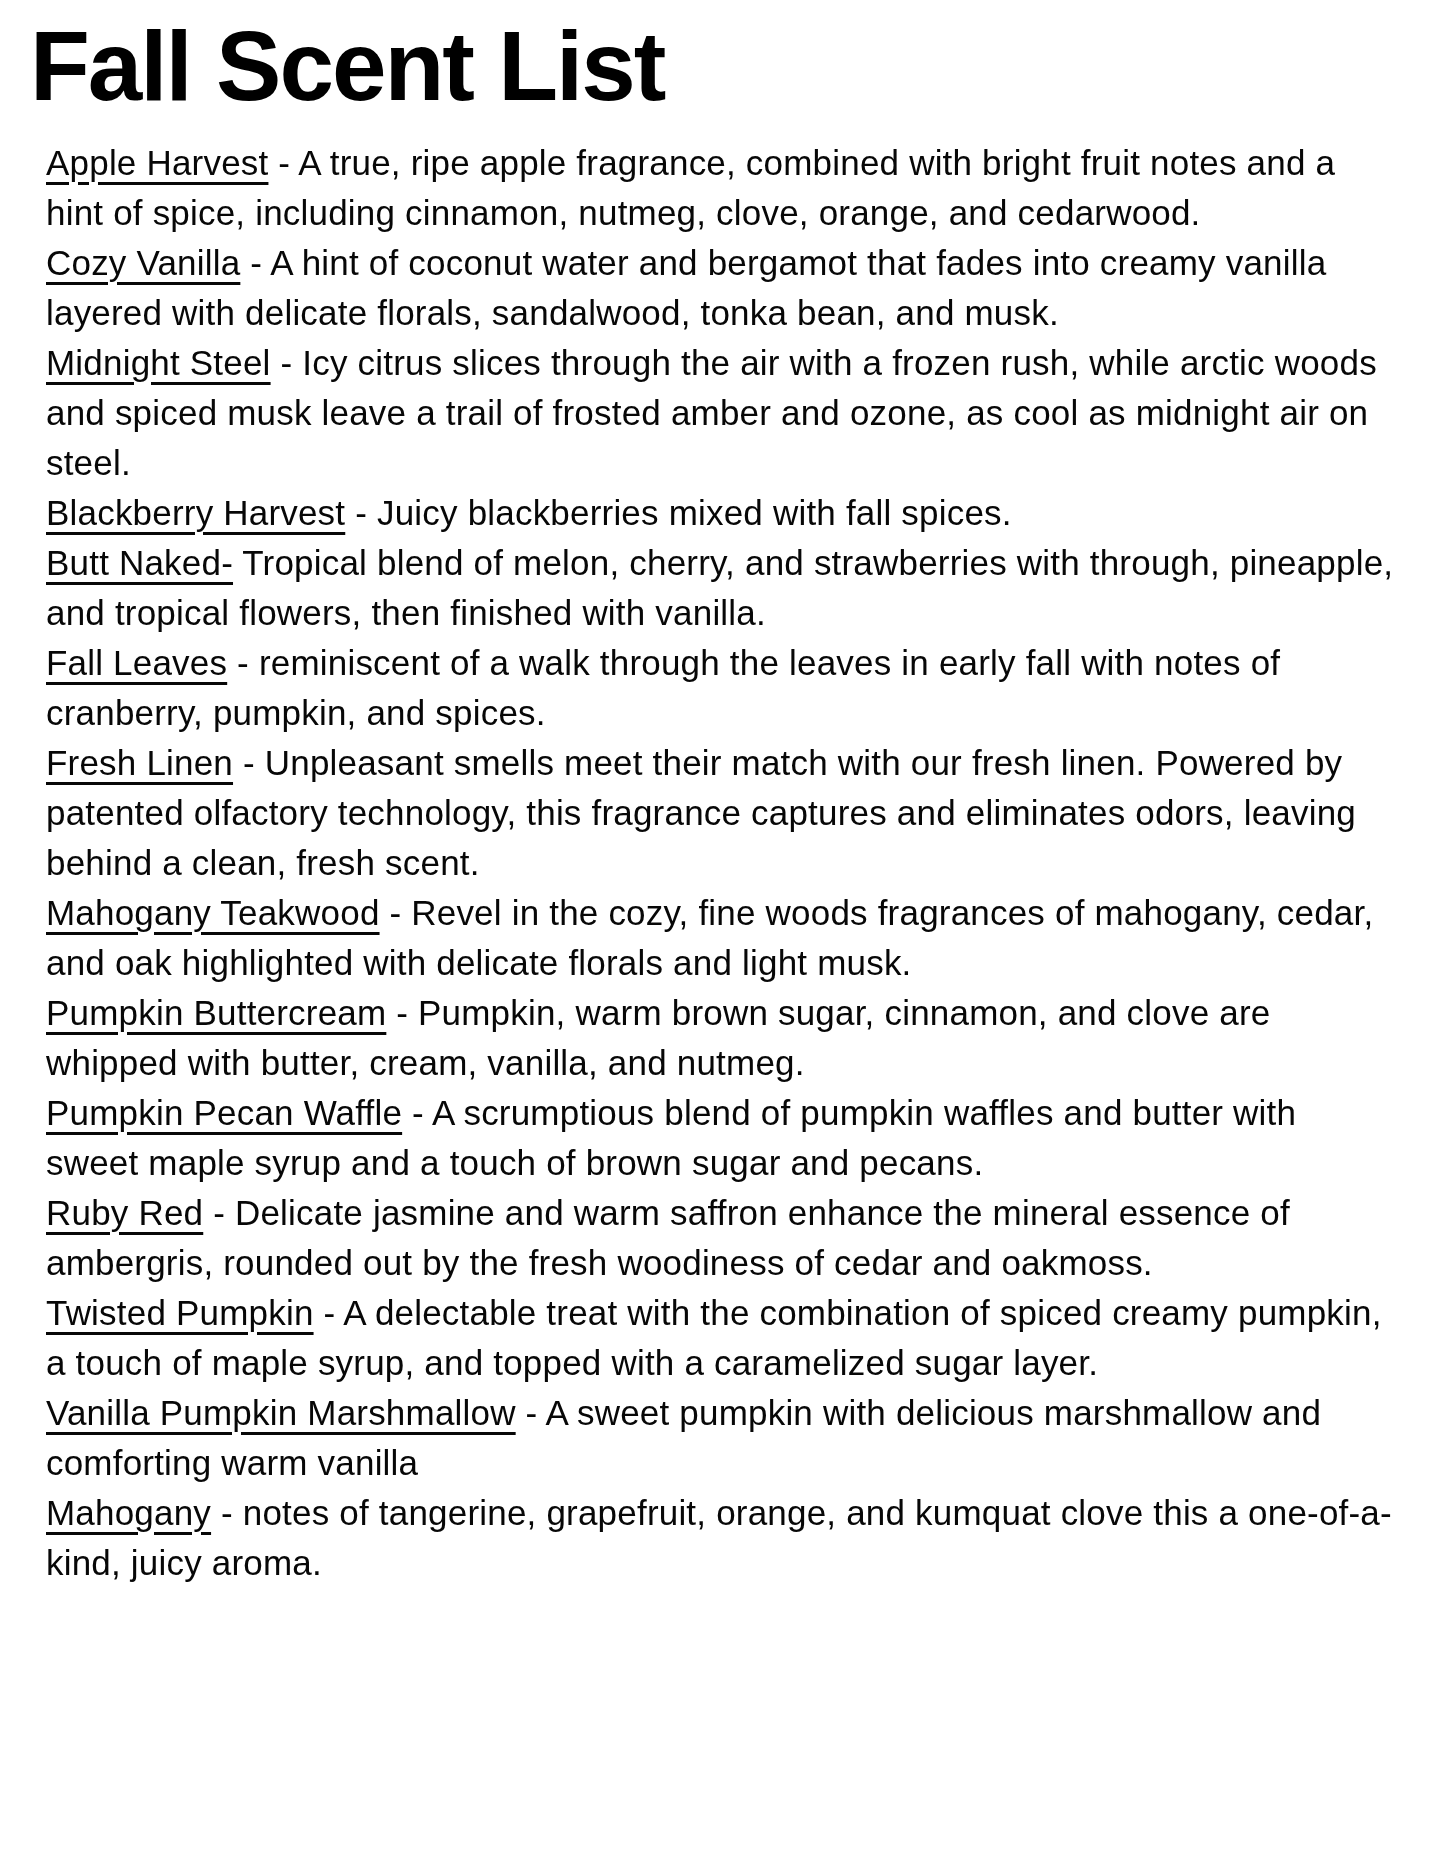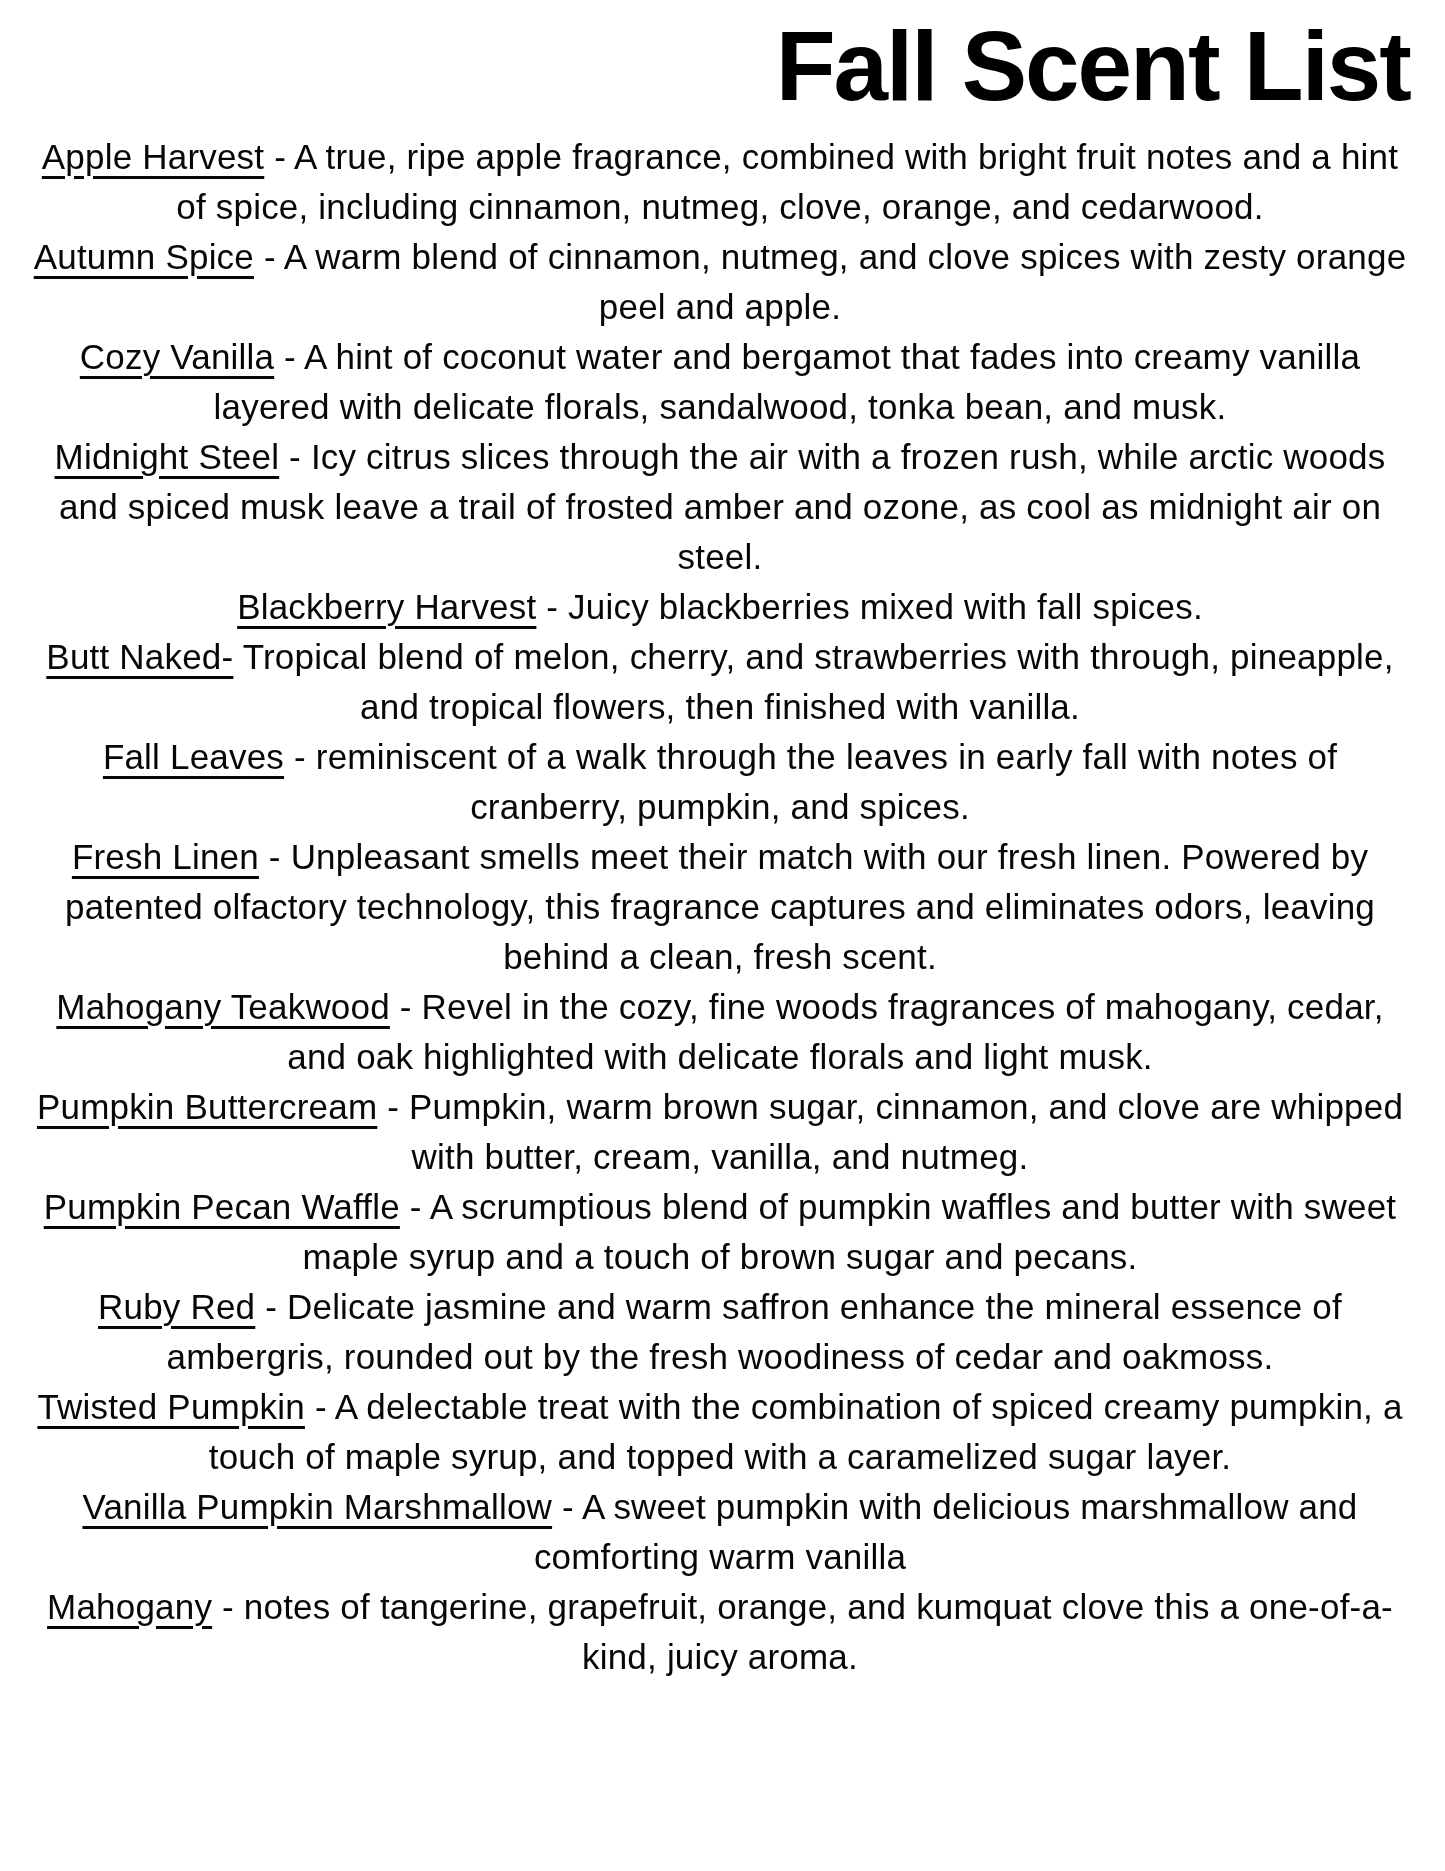--- a/index.html
+++ b/index.html
@@ -11,31 +11,30 @@
     color: #000000;
     font-family: "Liberation Sans", sans-serif;
   }
   .page {
     width: 1445px;
     min-height: 1871px;
     padding: 0 35px 60px 30px;
   }
   .page-title {
     margin: 12px 0 10px 0;
-    text-align: right;
+    text-align: left;
     font-size: 98px;
     line-height: 1.12;
     font-weight: 800;
     letter-spacing: -2px;
     color: #000000;
   }
   .scent-list {
-    margin: 0;
+    margin: 16px;
     padding: 0;
-    text-align: center;
   }
   .entry {
     margin: 0;
     padding: 0;
     font-size: 35px;
     line-height: 50px;
     font-weight: 400;
     color: #070707;
     letter-spacing: 0.2px;
   }
@@ -46,21 +45,20 @@
   }
 </style>
 </head>
 <body>
 
 <div class="page">
   <h1 class="page-title">Fall Scent List</h1>
 
   <div class="scent-list">
     <p class="entry"><span class="scent-name">Apple Harvest</span><span class="scent-sep"> - </span><span class="scent-desc">A true, ripe apple fragrance, combined with bright fruit notes and a hint of spice, including cinnamon, nutmeg, clove, orange, and cedarwood.</span></p>
-    <p class="entry"><span class="scent-name">Autumn Spice</span><span class="scent-sep"> - </span><span class="scent-desc">A warm blend of cinnamon, nutmeg, and clove spices with zesty orange peel and apple.</span></p>
     <p class="entry"><span class="scent-name">Cozy Vanilla</span><span class="scent-sep"> - </span><span class="scent-desc">A hint of coconut water and bergamot that fades into creamy vanilla layered with delicate florals, sandalwood, tonka bean, and musk.</span></p>
     <p class="entry"><span class="scent-name">Midnight Steel</span><span class="scent-sep"> - </span><span class="scent-desc">Icy citrus slices through the air with a frozen rush, while arctic woods and spiced musk leave a trail of frosted amber and ozone, as cool as midnight air on steel.</span></p>
     <p class="entry"><span class="scent-name">Blackberry Harvest</span><span class="scent-sep"> - </span><span class="scent-desc">Juicy blackberries mixed with fall spices.</span></p>
     <p class="entry"><span class="scent-name">Butt Naked-</span><span class="scent-sep"> </span><span class="scent-desc">Tropical blend of melon, cherry, and strawberries with through, pineapple, and tropical flowers, then finished with vanilla.</span></p>
     <p class="entry"><span class="scent-name">Fall Leaves</span><span class="scent-sep"> - </span><span class="scent-desc">reminiscent of a walk through the leaves in early fall with notes of cranberry, pumpkin, and spices.</span></p>
     <p class="entry"><span class="scent-name">Fresh Linen</span><span class="scent-sep"> - </span><span class="scent-desc">Unpleasant smells meet their match with our fresh linen. Powered by patented olfactory technology, this fragrance captures and eliminates odors, leaving behind a clean, fresh scent.</span></p>
     <p class="entry"><span class="scent-name">Mahogany Teakwood</span><span class="scent-sep"> - </span><span class="scent-desc">Revel in the cozy, fine woods fragrances of mahogany, cedar, and oak highlighted with delicate florals and light musk.</span></p>
     <p class="entry"><span class="scent-name">Pumpkin Buttercream</span><span class="scent-sep"> - </span><span class="scent-desc">Pumpkin, warm brown sugar, cinnamon, and clove are whipped with butter, cream, vanilla, and nutmeg.</span></p>
     <p class="entry"><span class="scent-name">Pumpkin Pecan Waffle</span><span class="scent-sep"> - </span><span class="scent-desc">A scrumptious blend of pumpkin waffles and butter with sweet maple syrup and a touch of brown sugar and pecans.</span></p>
     <p class="entry"><span class="scent-name">Ruby Red</span><span class="scent-sep"> - </span><span class="scent-desc">Delicate jasmine and warm saffron enhance the mineral essence of ambergris, rounded out by the fresh woodiness of cedar and oakmoss.</span></p>

